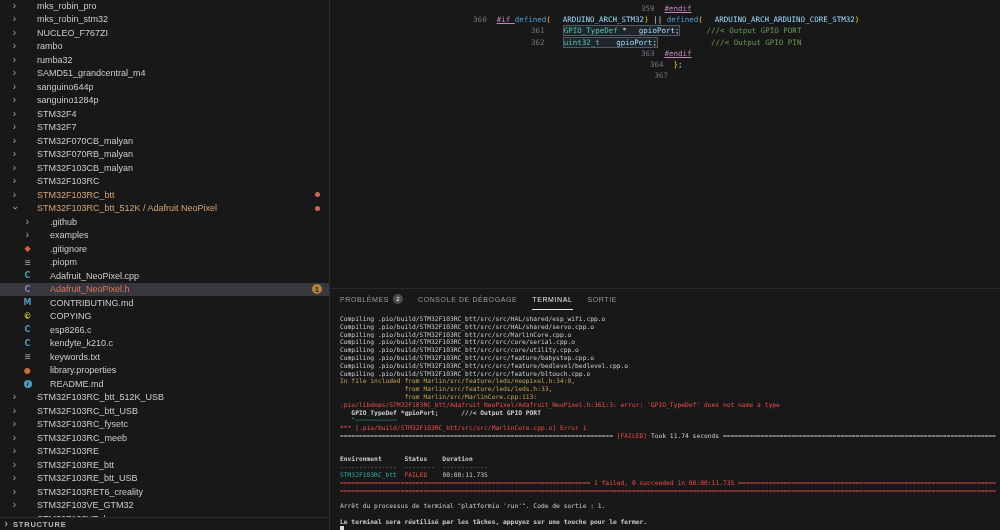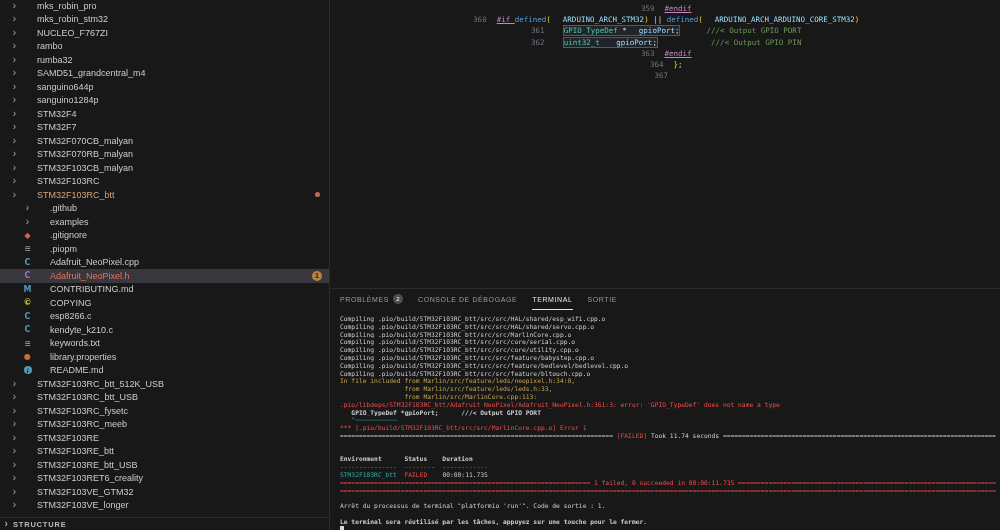--- a/index.html
+++ b/index.html
@@ -107,20 +107,25 @@
           <span class="chev">›</span>
           <span class="tlbl">STM32F103CB_malyan</span>
         </div>
         <div class="trow" style="padding-left: 8px;">
           <span class="chev">›</span>
           <span class="tlbl">STM32F103RC</span>
         </div>
         <div class="trow" style="padding-left: 8px;">
           <span class="chev">›</span>
           <span class="tlbl modified">STM32F103RC_btt</span>
+          <span class="dot"></span>
+        </div>
+        <div class="trow" style="padding-left: 8px;">
+          <span class="chev open">›</span>
+          <span class="tlbl modified">STM32F103RC_btt_512K / Adafruit NeoPixel</span>
           <span class="dot"></span>
         </div>
         <div class="trow" style="padding-left: 21px;">
           <span class="chev">›</span>
           <span class="tlbl">.github</span>
         </div>
         <div class="trow" style="padding-left: 21px;">
           <span class="chev">›</span>
           <span class="tlbl">examples</span>
         </div>

